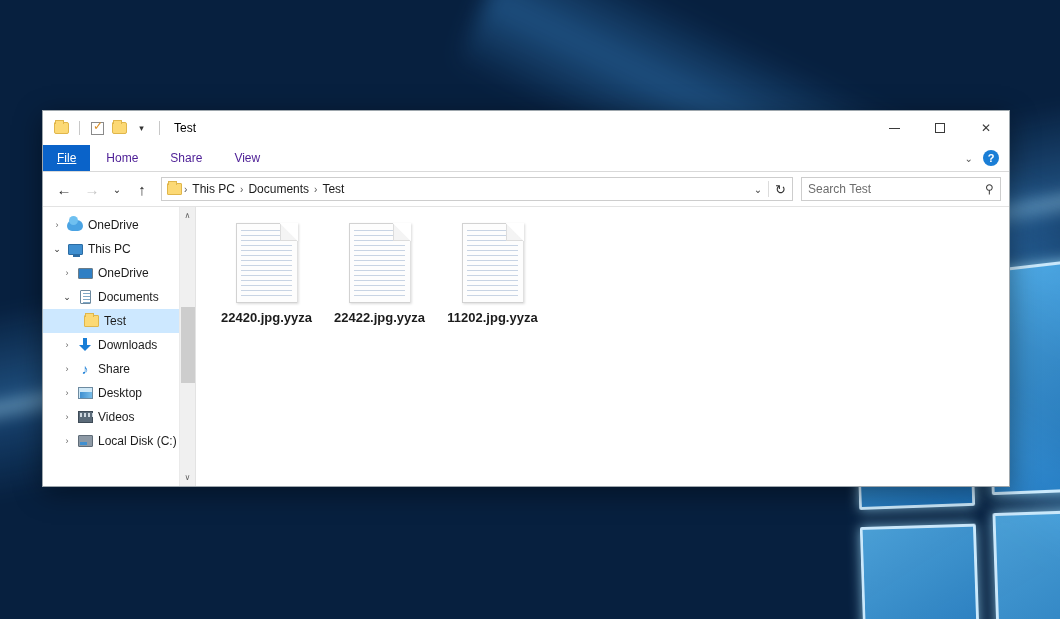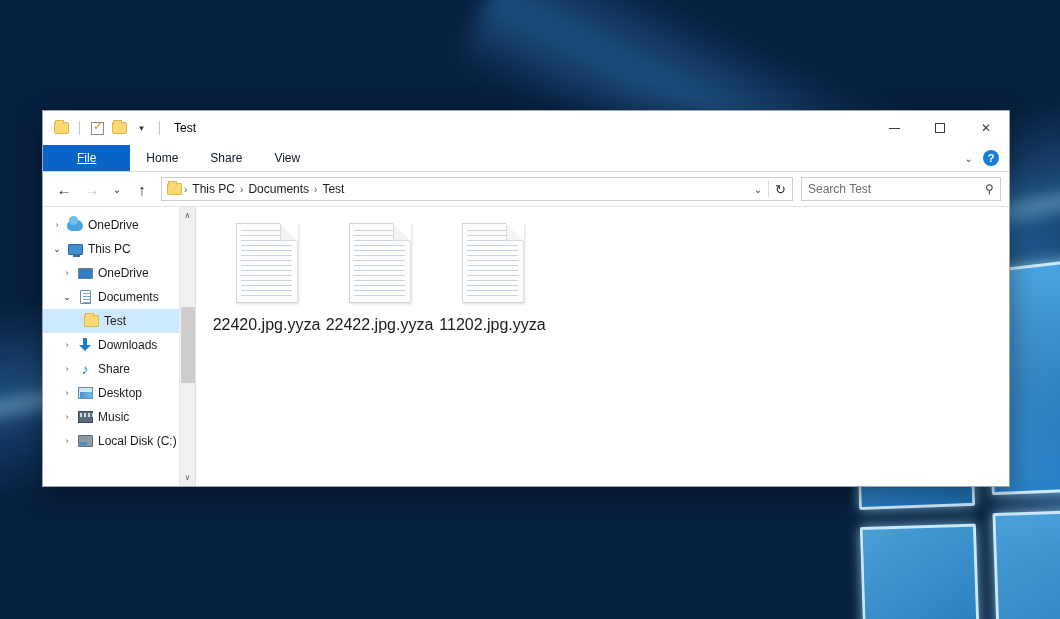--- a/index.html
+++ b/index.html
@@ -69,22 +69,22 @@
   .title-text{ font-size:12px; color:#000; margin-left:10px; }
   .wincontrols{ margin-left:auto; display:flex; height:34px; }
   .wc{ width:46px; height:34px; display:flex; align-items:center; justify-content:center;
        font-size:12px; color:#3a3a3a; cursor:default; }
   .wc .box{ width:10px; height:10px; border:1px solid #3a3a3a; }
   .wc .min{ width:11px; height:1px; background:#3a3a3a; }
 
   
   .ribbon{ height:27px; background:#ffffff; display:flex; align-items:stretch;
            border-bottom:1px solid #d9d9d9; flex-shrink:0; }
-  .tab{ display:flex; align-items:center; padding:0 16px; font-size:12px; color:#0f172a; cursor:default; }
-  .tab.file{ background:#0a63c9; color:#fff; padding:0 34px;text-decoration:underline; }
+  .tab{ display:flex; align-items:center; padding:0 16px; font-size:12px; color:#4c1d95; cursor:default; }
+  .tab.file{ background:#0a63c9; color:#fff; padding:0 14px;text-decoration:underline; }
   .ribbon-right{ margin-left:auto; display:flex; align-items:center; gap:10px; padding-right:10px; }
   .ribbon-chev{ font-size:10px; color:#555; }
   .help{ width:16px; height:16px; border-radius:50%; background:#1a7ed6; color:#fff;
          font-size:11px; font-weight:bold; display:flex; align-items:center; justify-content:center; }
 
   
   .addressbar{ height:34px; display:flex; align-items:center; padding:0 8px; gap:2px;
                background:#fff; flex-shrink:0; }
   .navbtn{ width:26px; height:26px; display:flex; align-items:center; justify-content:center;
            font-size:15px; color:#2b2b2b; cursor:default; }
@@ -152,21 +152,21 @@
   .sb-arrow{ height:17px; width:16px; display:flex; align-items:center; justify-content:center;
              font-size:8px; color:#606060; cursor:default; }
   .sb-track{ flex:1; width:16px; position:relative; }
   .sb-thumb{ position:absolute; left:1px; width:14px; top:34%; height:31%; background:#cdcdcd; }
 
   
   .content{ flex:1; background:#fff; border-left:1px solid #e3e3e3; position:relative;
             padding:12px 0 0 14px; display:flex; flex-wrap:wrap; align-content:flex-start; }
   .fileitem{ width:113px; height:118px; display:flex; flex-direction:column; align-items:center;
              padding-top:4px; cursor:default; }
-  .filename{ font-size:16px; color:#1c1c1c; margin-top:13px; white-space:nowrap; }
+  .filename{ font-size:13px; color:#1c1c1c; margin-top:7px; white-space:nowrap;font-weight:bold; }
 
   
   .docicon{ width:62px; height:80px; position:relative; filter:drop-shadow(1px 1px 1px rgba(0,0,0,0.14)); }
   .docicon .sheet{ position:absolute; inset:0; background:#fdfdfd; border:1px solid #d2d2d2;
                    clip-path:polygon(0 0, 72% 0, 100% 22%, 100% 100%, 0 100%); }
   .docicon .lines{ position:absolute; left:5px; top:7px; right:6px; bottom:7px;
                    background:repeating-linear-gradient(180deg,#c8d4e4 0 1px, transparent 1px 5px); }
   .docicon .mask{ position:absolute; right:0; top:0; width:18px; height:18px; background:#fff; }
   .docicon .fold{ position:absolute; right:0; top:0; width:18px; height:18px;
                   background:linear-gradient(225deg,#e4e4e4 0%, #f4f4f4 60%);
@@ -338,21 +338,21 @@
                 <span class="i-pictures"></span>
               </span>
             <span>Desktop</span>
           </div>
 
           <div class="navrow indent1">
             <span class="twisty">›</span>
             <span class="ico">
                 <span class="i-videos"></span>
               </span>
-            <span>Music</span>
+            <span>Videos</span>
           </div>
 
           <div class="navrow indent1">
             <span class="twisty">›</span>
             <span class="ico">
                 <span class="i-disk"></span>
               </span>
             <span>Local Disk (C:)</span>
           </div>
 

